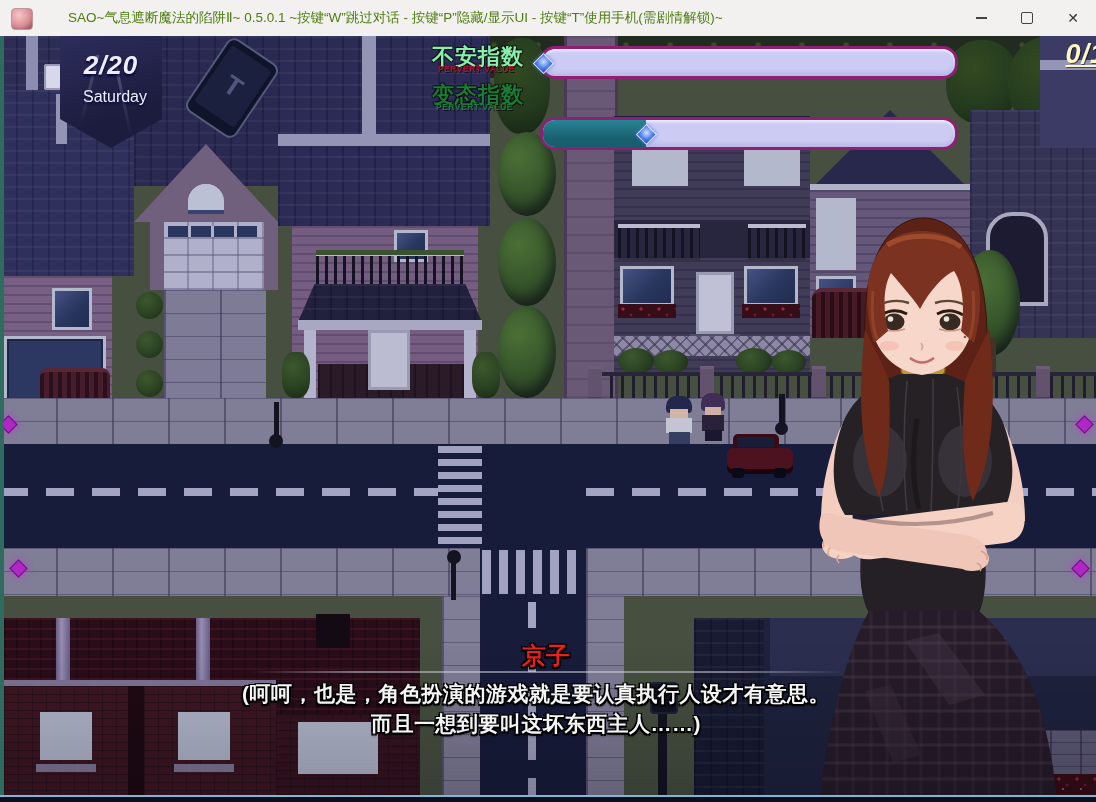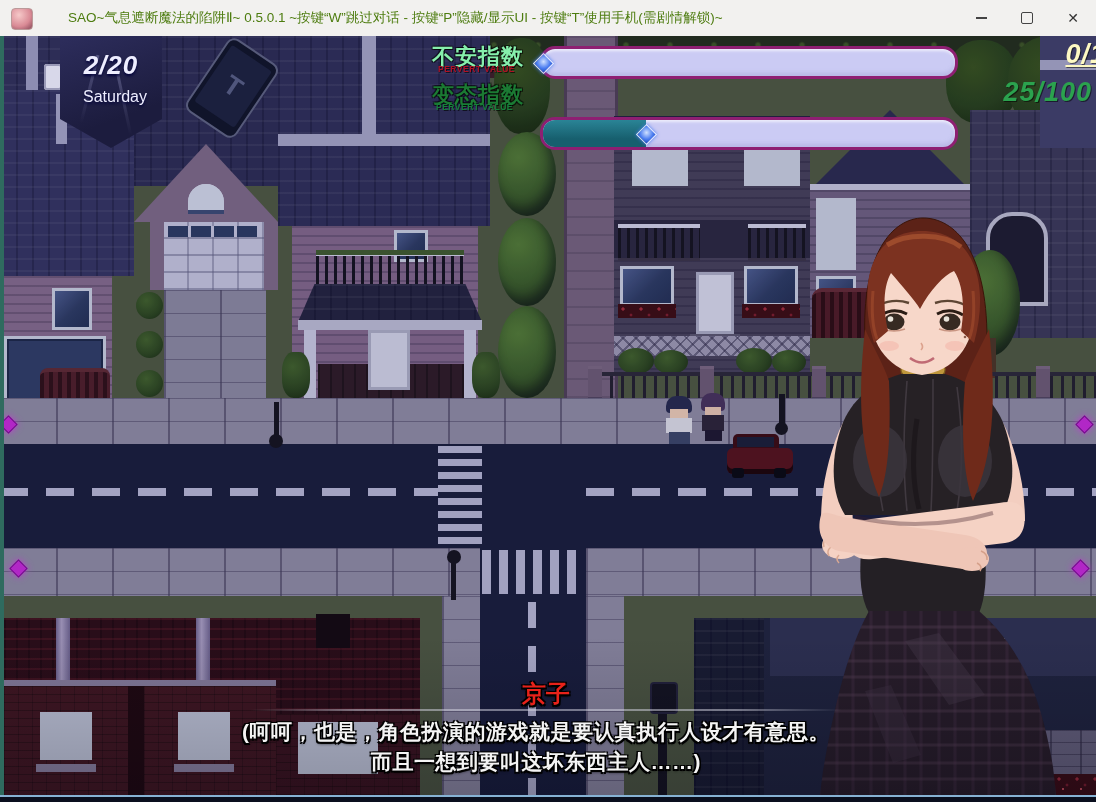--- a/index.html
+++ b/index.html
@@ -316,21 +316,21 @@
       <path d="M126,132 q3,4 0,7" stroke="#dca28d" stroke-width="1.6" fill="none"></path>
       <path d="M115,147 Q127,156 139,147" stroke="#c06a74" stroke-width="2.6" fill="none"></path>
       <circle cx="170" cy="126" r="1.3" fill="#8a5848"></circle>
 
       <path d="M127,20 C96,20 77,40 73,72 C71,94 73,112 79,132 L93,120 C88,98 88,76 96,62 C107,75 119,88 125,98 C135,79 149,64 159,60 C168,73 170,96 166,120 L179,132 C185,110 187,88 183,68 C177,38 158,20 127,20 Z" fill="#7c3220"></path>
       <path d="M92,34 C112,22 148,22 166,36" stroke="#a5512f" stroke-width="5" fill="none" opacity=".8"></path>
       <path d="M78,80 C76,104 78,118 82,128 M178,80 C180,104 178,118 174,128" stroke="#a5512f" stroke-width="3" fill="none" opacity=".55"></path>
     </svg>
 
     <div class="a" style="left:0;top:600px;width:1096px;height:166px;background:linear-gradient(transparent,rgba(0,0,12,.22));pointer-events:none;"></div>
-    <div class="a" style="left:0;top:640px;width:1096px;height:126px;">
+    <div class="a" style="left:0;top:602px;width:1096px;height:126px;">
       <div class="a dlg-name outlined" style="left:0;top:2px;width:1092px;">京子</div>
       <div class="a divider" style="left:250px;top:33px;width:592px;height:2px;"></div>
       <div class="a dlg-line outlined" style="left:0;top:72px;width:1072px;">而且一想到要叫这坏东西主人……)</div>
       <div class="a dlg-line outlined" style="left:0;top:42px;width:1072px;">(呵呵，也是，角色扮演的游戏就是要认真执行人设才有意思。</div>
     </div>
 
     <div class="a" style="left:44px;top:28px;width:18px;height:26px;background:#d8d8ea;border-radius:3px;box-shadow:inset 0 0 0 2px #9a9ab8;"></div>
     <div class="a pennant" style="left:60px;top:0;width:102px;height:112px;">
       <div class="streak" style="left:28px;top:18px;transform:rotate(14deg);"></div>
       <div class="streak" style="left:62px;top:30px;transform:rotate(-12deg);"></div>
@@ -348,18 +348,17 @@
       <div class="bar-marker" style="left: calc(0% - 7px);"></div>
     </div>
     <div class="a valtxt" style="left:1018px;top:3px;width:120px;text-align:right;color:#fef9c3;text-decoration:underline;">0/100</div>
 
     <div class="a lblcn" style="left:432px;top:44px;width:110px;color:#1b7a33;">变态指数</div>
     <div class="a lblen" style="left:436px;top:66px;width:110px;color:#15803a;">PERVERT VALUE</div>
     <div class="a bar-track" style="left:540px;top:48px;width:412px;">
       <div class="bar-fill" style="width: 25%;"></div>
       <div class="bar-marker" style="left: calc(25% - 7px);"></div>
     </div>
-    <div class="a valtxt" style="left:970px;top:41px;width:122px;text-align:right;color:#2ba24e;">25/100</div>
 
     <div class="a" style="left:0;top:0;width:4px;height:766px;background:#2f6b5f;"></div>
     <div class="a" style="left:0;top:759px;width:1096px;height:7px;background:linear-gradient(#86b2d4 0 2px,#0a0f1e 2px 100%);"></div>
   </div>
 </div>
 
 </body></html>

